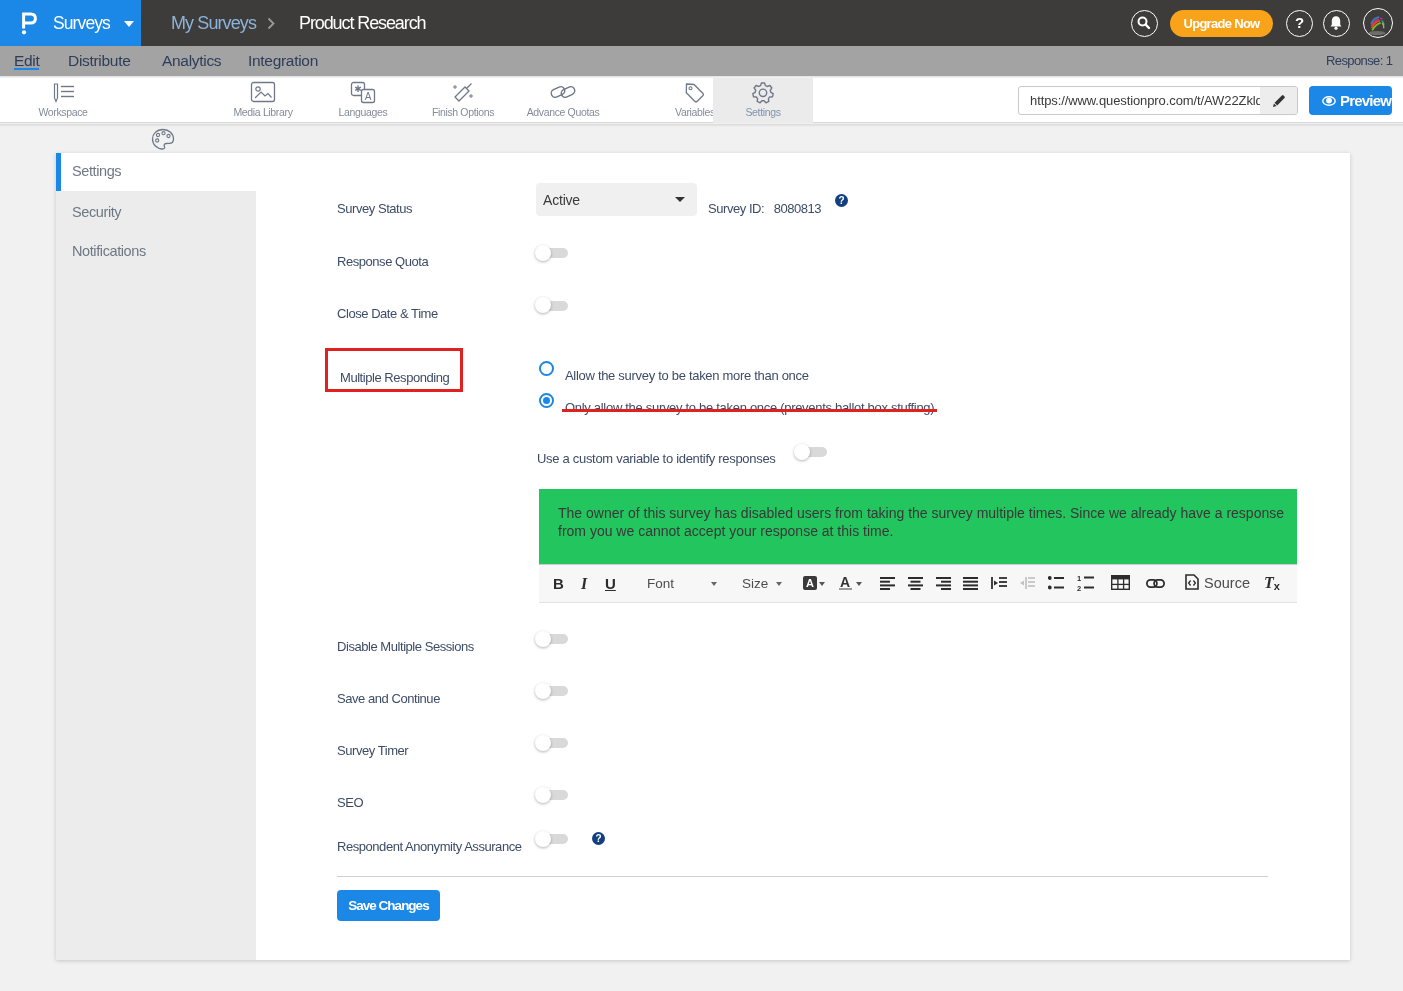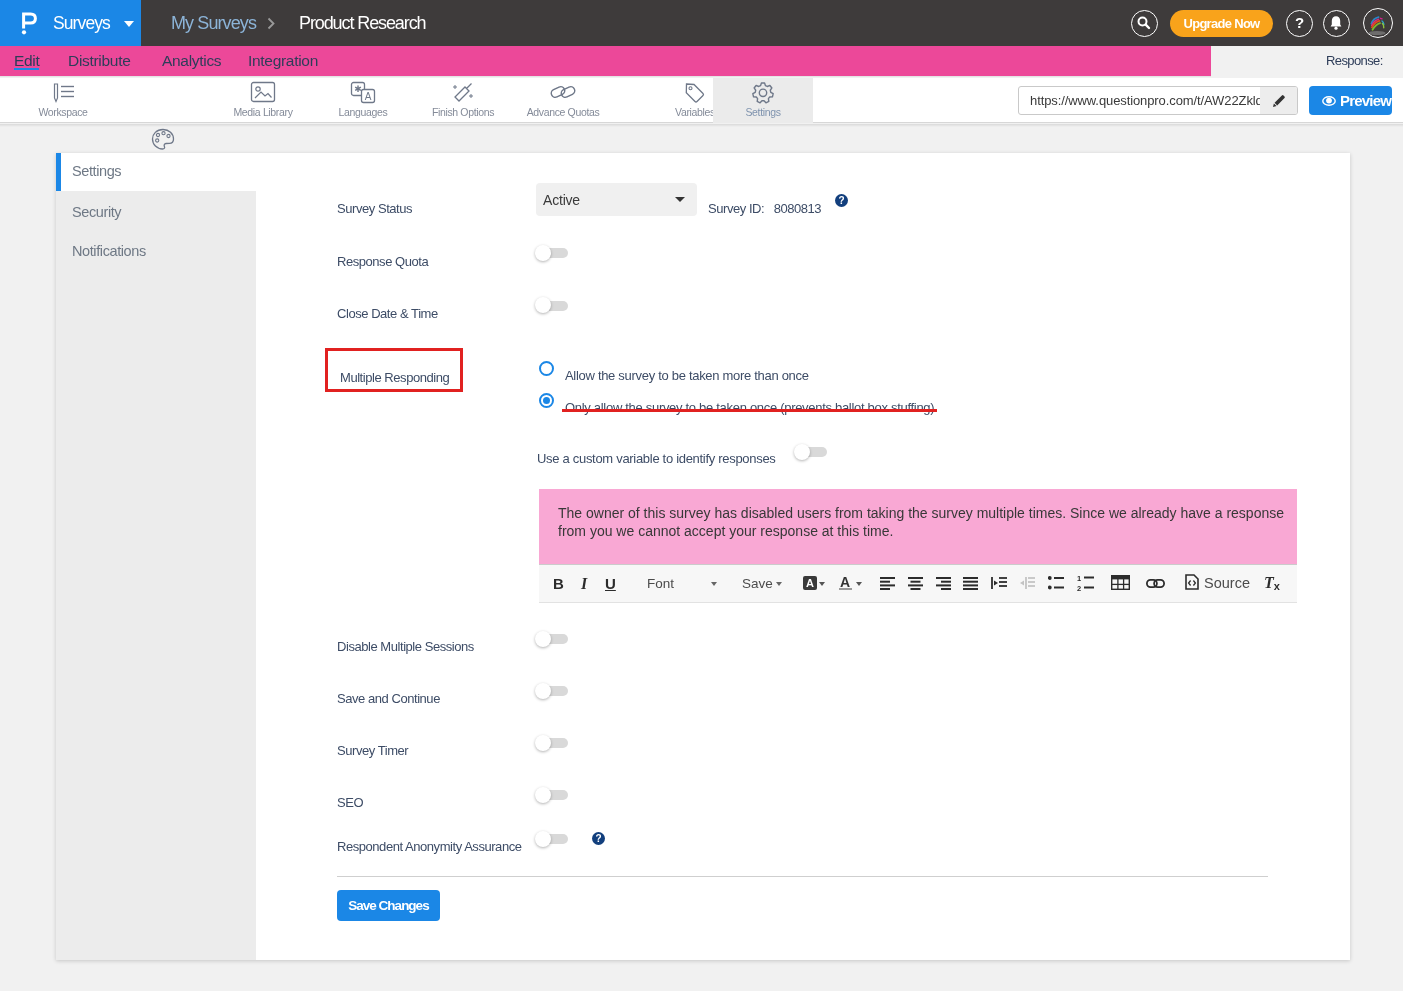--- a/index.html
+++ b/index.html
@@ -12,21 +12,21 @@
 #hdr-blue { position:absolute; left:0; top:0; width:141px; height:46px; background:#1b87e6; }
 #hdr-surveys { position:absolute; left:53px; top:0; height:46px; line-height:46px; color:#fff; font-size:17.5px; letter-spacing:-0.9px; }
 #hdr-caret { position:absolute; left:124px; top:21px; width:0; height:0; border-left:5.5px solid transparent; border-right:5.5px solid transparent; border-top:6px solid #fff; }
 .crumb { position:absolute; top:0; height:46px; line-height:46px; font-size:18px; letter-spacing:-0.2px; }
 .hicon { position:absolute; top:9.5px; width:27px; height:27px; border:1.5px solid #fff; border-radius:50%; }
 .qcirc { color:#fff; text-align:center; font-weight:bold; font-size:15px; line-height:24px; }
 
 #upg { position:absolute; left:1170px; top:9.5px; width:103px; height:27px; border-radius:13.5px; background:#f9a31b; color:#fff; font-size:13px; font-weight:bold; text-align:center; line-height:27px; letter-spacing:-0.7px; }
 
 
-#tabs { position:absolute; left:0; top:46px; width:1211px; height:31px; background:#ec4899; border-bottom:1px solid #e4e4e4; }
+#tabs { position:absolute; left:0; top:46px; width:1403px; height:31px; background:#a3a3a3; border-bottom:1px solid #e4e4e4; }
 .tab { position:absolute; top:0; height:30px; line-height:30px; font-size:15.5px; color:#2e3d59; letter-spacing:-0.3px; }
 
 
 #tools { position:absolute; left:0; top:78px; width:1403px; height:45px; background:#fff; border-bottom:1px solid #d7d7d7; }
 .tool { position:absolute; top:0; width:100px; height:45px; text-align:center; }
 .tool .lbl { position:absolute; left:0; right:0; top:28px; font-size:10.5px; letter-spacing:-0.35px; color:#848b99; }
 .tool svg { position:absolute; left:50%; transform:translateX(-50%); top:3px; }
 #tshadow { position:absolute; left:0; top:124px; width:1403px; height:3px; background:linear-gradient(#d9d9d9,#f1f1f1); }
 
 
@@ -225,30 +225,30 @@
     <div class="flabel" style="left:509px;top:239px;letter-spacing:-0.3px;">Only allow the survey to be taken once (prevents ballot box stuffing)</div>
     <div class="abs" style="left:506px;top:256px;width:375px;height:3px;background:#e12120;"></div>
 
     <div class="flabel" style="left:481px;top:290px;letter-spacing:-0.3px;">Use a custom variable to identify responses</div>
     <div class="tg" style="left:738px;top:290.5px;">
         <i class="track"></i>
         <i class="knob"></i>
       </div>
 
     <div class="abs" style="left:483px;top:336px;width:758px;height:114px;">
-      <div class="abs" style="left:0;top:0;width:758px;height:75px;background:#f9a8d4;">
+      <div class="abs" style="left:0;top:0;width:758px;height:75px;background:#22c55e;">
         <div class="abs" style="left:19px;top:16px;width:734px;font-size:14px;line-height:17.5px;color:#383838;">The owner of this survey has disabled users from taking the survey multiple times. Since we already have a response from you we cannot accept your response at this time.</div>
       </div>
       <div id="ed-toolbar" class="abs" style="left:0;top:75px;width:758px;height:39px;background:#f7f7f7;border-top:1px solid #cbcbcb;border-bottom:1px solid #e2e2e2;font-size:15px;color:#2c2c2c;">
         <div class="abs" style="left:14px;top:9.5px;font-weight:bold;font-size:15px;">B</div>
         <div class="abs" style="left:42px;top:9.5px;font-style:italic;font-family:'Liberation Serif',serif;font-weight:bold;font-size:16px;">I</div>
         <div class="abs" style="left:66px;top:9.5px;font-weight:bold;font-size:15px;text-decoration:underline;">U</div>
         <div class="abs" style="left:108px;top:10.5px;font-size:13.5px;color:#4c4c4c;">Font</div>
         <div class="abs" style="left:172px;top:16.5px;width:0;height:0;border-left:3.5px solid transparent;border-right:3.5px solid transparent;border-top:4px solid #666;"></div>
-        <div class="abs" style="left:203px;top:10.5px;font-size:13.5px;color:#4c4c4c;">Save</div>
+        <div class="abs" style="left:203px;top:10.5px;font-size:13.5px;color:#4c4c4c;">Size</div>
         <div class="abs" style="left:237px;top:16.5px;width:0;height:0;border-left:3.5px solid transparent;border-right:3.5px solid transparent;border-top:4px solid #666;"></div>
         <div class="abs" style="left:264px;top:10.5px;width:14px;height:14px;background:#3a3a3a;border-radius:2px;color:#fff;font-size:11px;font-weight:bold;text-align:center;line-height:14px;">A</div>
         <div class="abs" style="left:280px;top:16.5px;width:0;height:0;border-left:3.5px solid transparent;border-right:3.5px solid transparent;border-top:4px solid #555;"></div>
         <div class="abs" style="left:301px;top:8.5px;font-size:14px;font-weight:bold;color:#333;">A</div>
         <div class="abs" style="left:300px;top:22.5px;width:13px;height:2px;background:#999;"></div>
         <div class="abs" style="left:317px;top:16.5px;width:0;height:0;border-left:3.5px solid transparent;border-right:3.5px solid transparent;border-top:4px solid #555;"></div>
         <svg class="abs" style="left:341px;top:11.5px;" width="15" height="13" viewBox="0 0 15 13">
             <g stroke="#2c2c2c" stroke-width="2">
               <line x1="0" y1="1" x2="15" y2="1"></line>
               <line x1="0" y1="4.7" x2="10" y2="4.7"></line>

